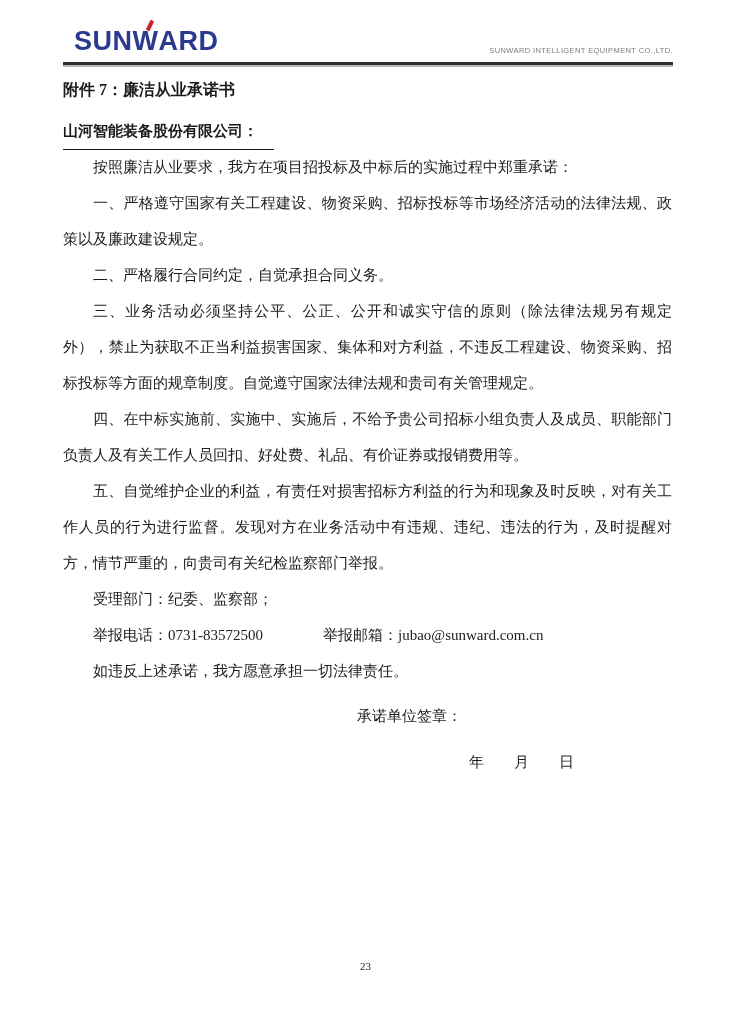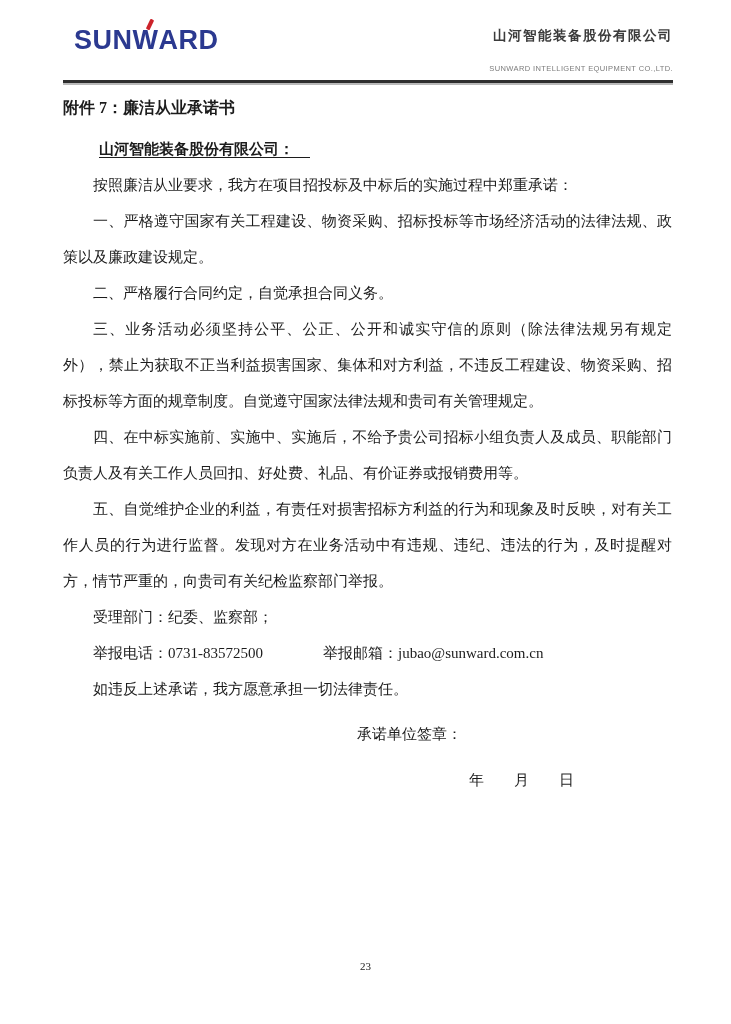--- a/index.html
+++ b/index.html
@@ -11,21 +11,21 @@
     background: #ffffff;
     color: #1c1c1c;
     font-family: "Liberation Serif", "DejaVu Serif", serif;
     overflow: hidden;
   }
 
   
   .header {
     display: flex;
     justify-content: space-between;
-    align-items: flex-start;
+    align-items: center;
     padding: 27px 58px 7px 74px;
   }
   .logo {
     font-family: "Liberation Sans", "DejaVu Sans", sans-serif;
     font-weight: bold;
     font-size: 27px;
     letter-spacing: 0.5px;
     line-height: 1;
     color: #2b3990;
   }
@@ -57,22 +57,21 @@
     margin: 13px 0 0;
     font-size: 19px;
     font-weight: bold;
     text-align: center;
     letter-spacing: 2px;
   }
   .salutation { margin: 21px 0 0; font-size: 15px; font-weight: bold; }
   .salutation .underlined {
     border-bottom: 1.5px solid #1c1c1c;
     padding-right: 16px;
-    padding-bottom: 0;
-    margin-left: 36px;
+    padding-bottom: 10px;
   }
   .body-para {
     margin: 0;
     font-size: 15px;
     line-height: 36px;
     text-align: justify;
     text-indent: 2em;
   }
   .body-para.first { margin-top: 8px; }
   .contact-gap { display: inline-block; width: 60px; }
@@ -95,21 +94,20 @@
 </head>
 <body>
 
 <div class="page">
 
   <div class="header">
     <div class="logo">
       <span>SUN</span><span class="logo-w"><span class="logo-accent"></span><span>W</span></span><span>ARD</span>
     </div>
     <div class="company">
-      <div class="company-cn">山河智能装备股份有限公司</div>
       <div class="company-en">SUNWARD INTELLIGENT EQUIPMENT CO.,LTD.</div>
     </div>
   </div>
 
   <div class="header-rule"></div>
 
   <div class="main">
     <p class="attachment-heading">附件 7：廉洁从业承诺书</p>
 
 

